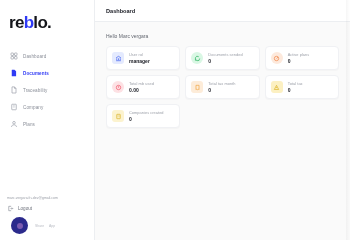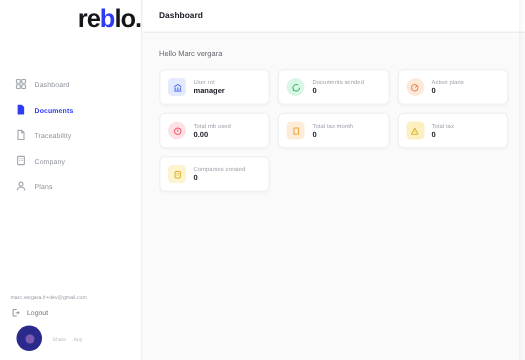--- a/index.html
+++ b/index.html
@@ -14,23 +14,22 @@
   
   .sidebar {
     width: 95px; height: 240px;
     background: #ffffff;
     border-right: 1px solid #eceef1;
     display: flex; flex-direction: column;
     position: relative;
     flex: 0 0 95px;
   }
   .logo-wrap {
-    padding: 4px 0 0 9px;
+    padding: 14px 0 0 9px;
     height: 44px;
-    text-align: right;
   }
   .logo {
     font-size: 17px; font-weight: 700; letter-spacing: -0.7px;
     color: #14151a; line-height: 1;
   }
   .logo .accent { color: #2f3af5; }
 
   .nav { margin-top: 4px; padding: 0 6px; display: flex; flex-direction: column; gap: 1px; }
   .nav-item {
     display: flex; align-items: center; gap: 5px;

